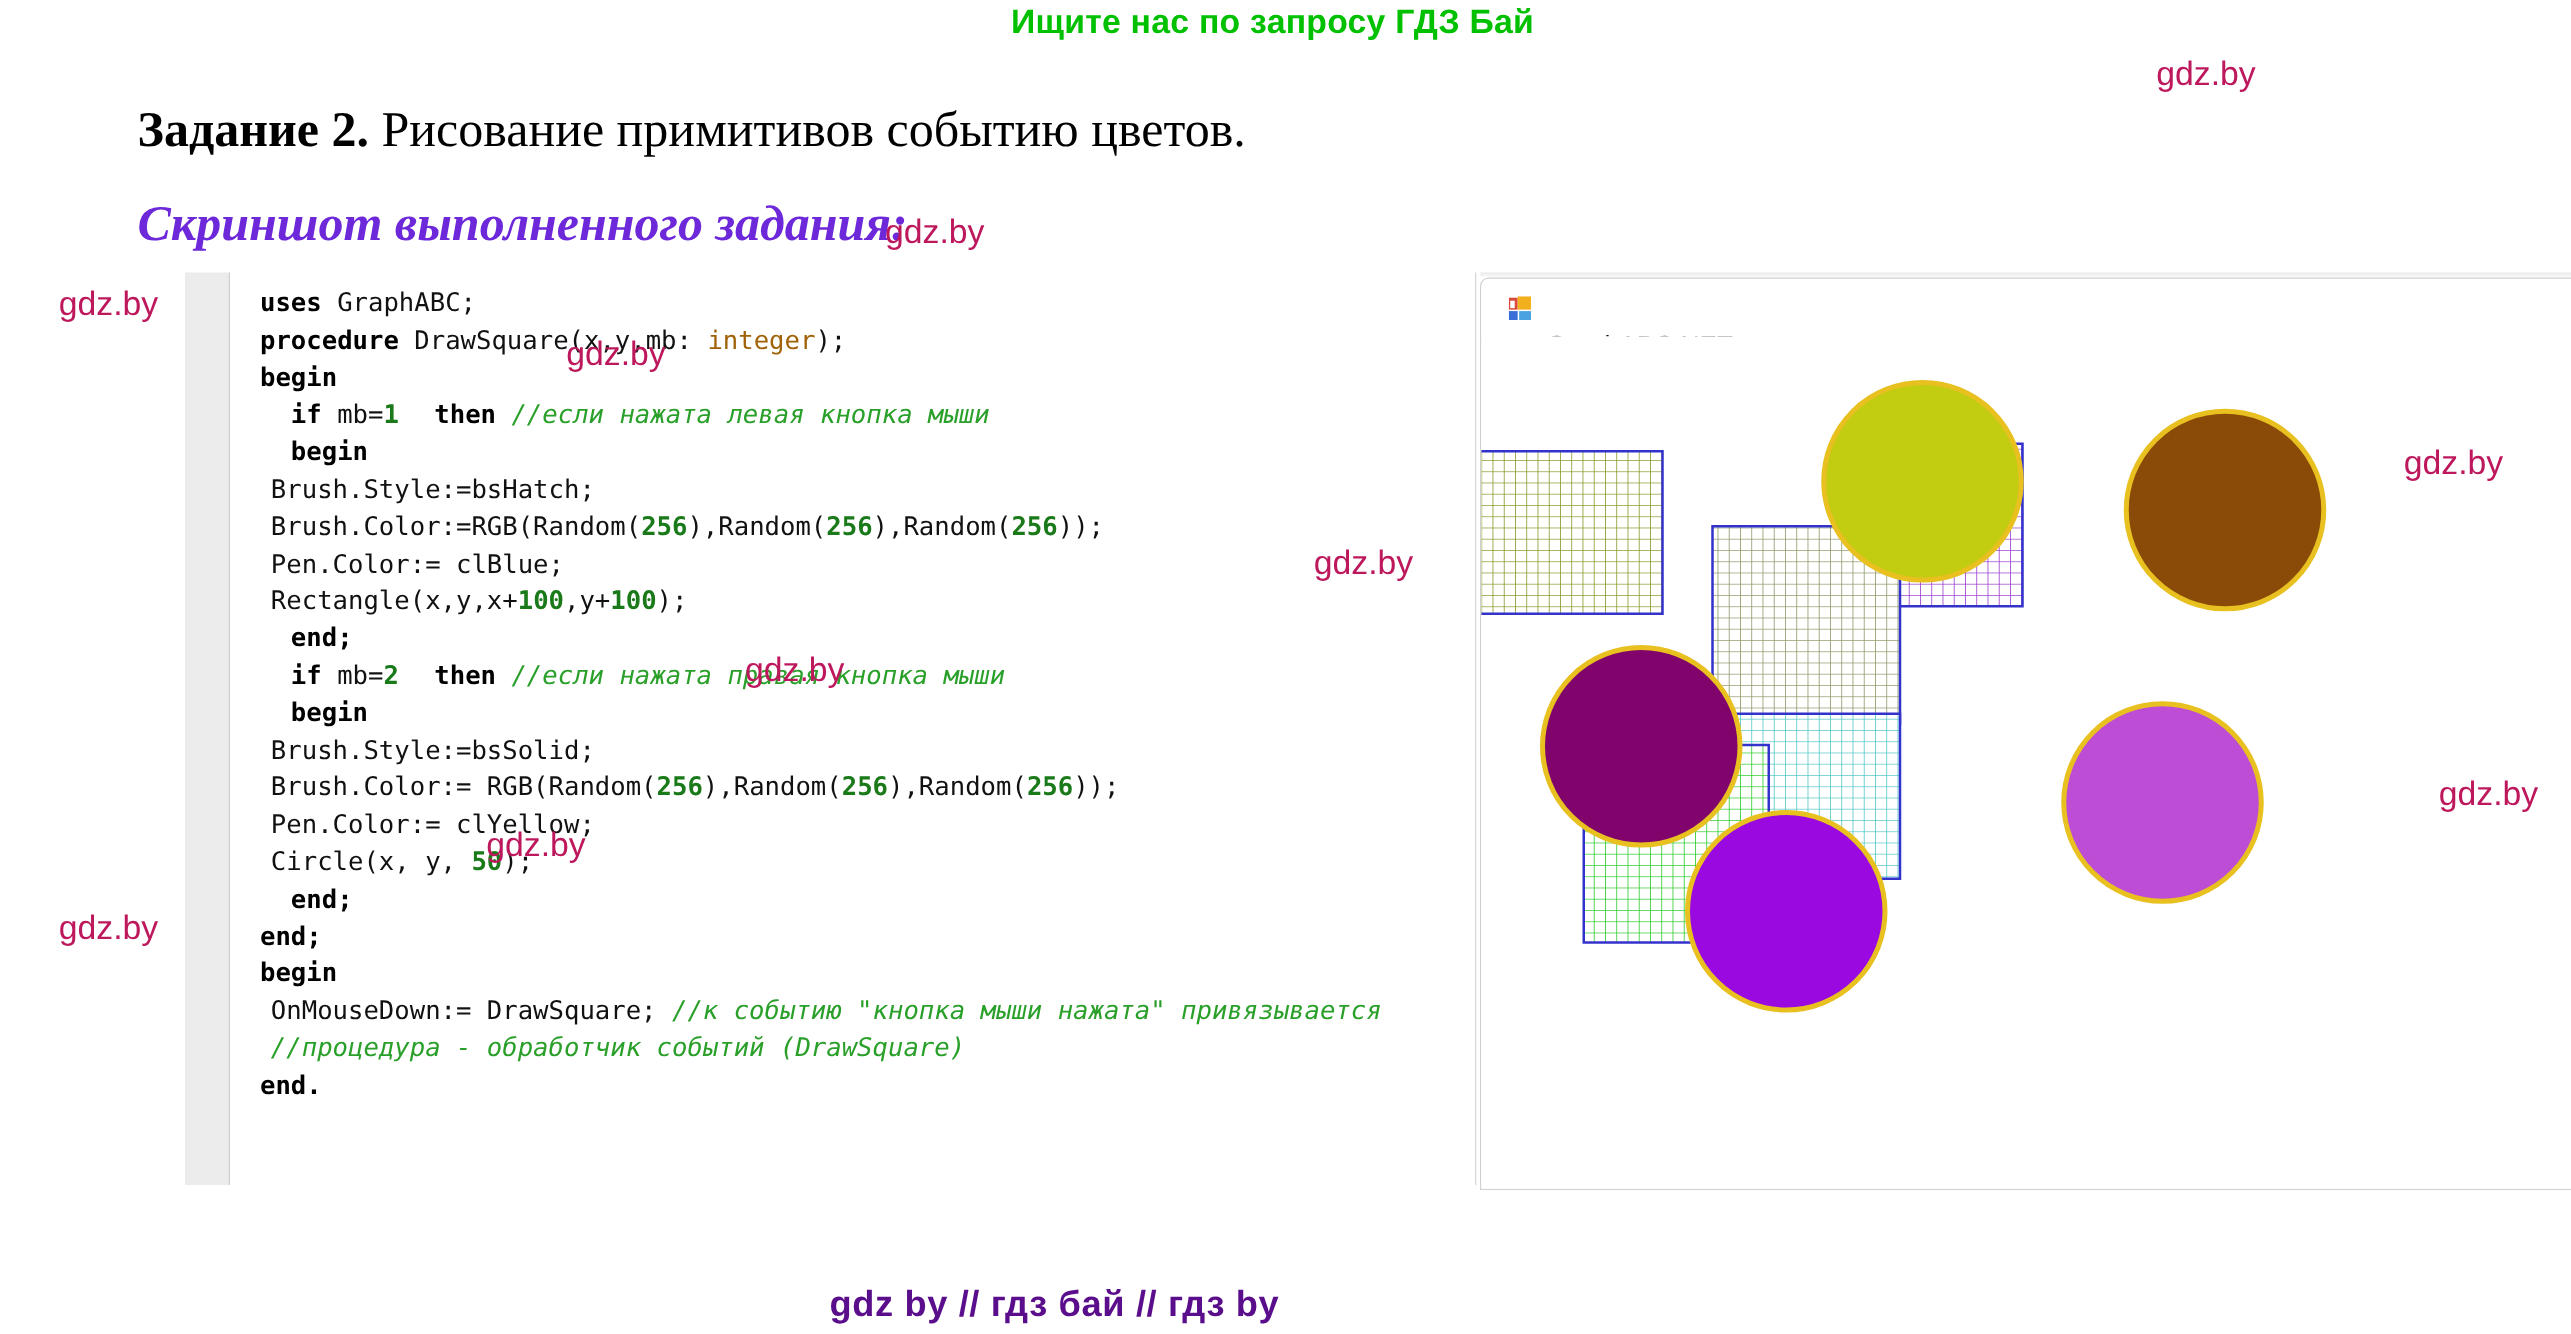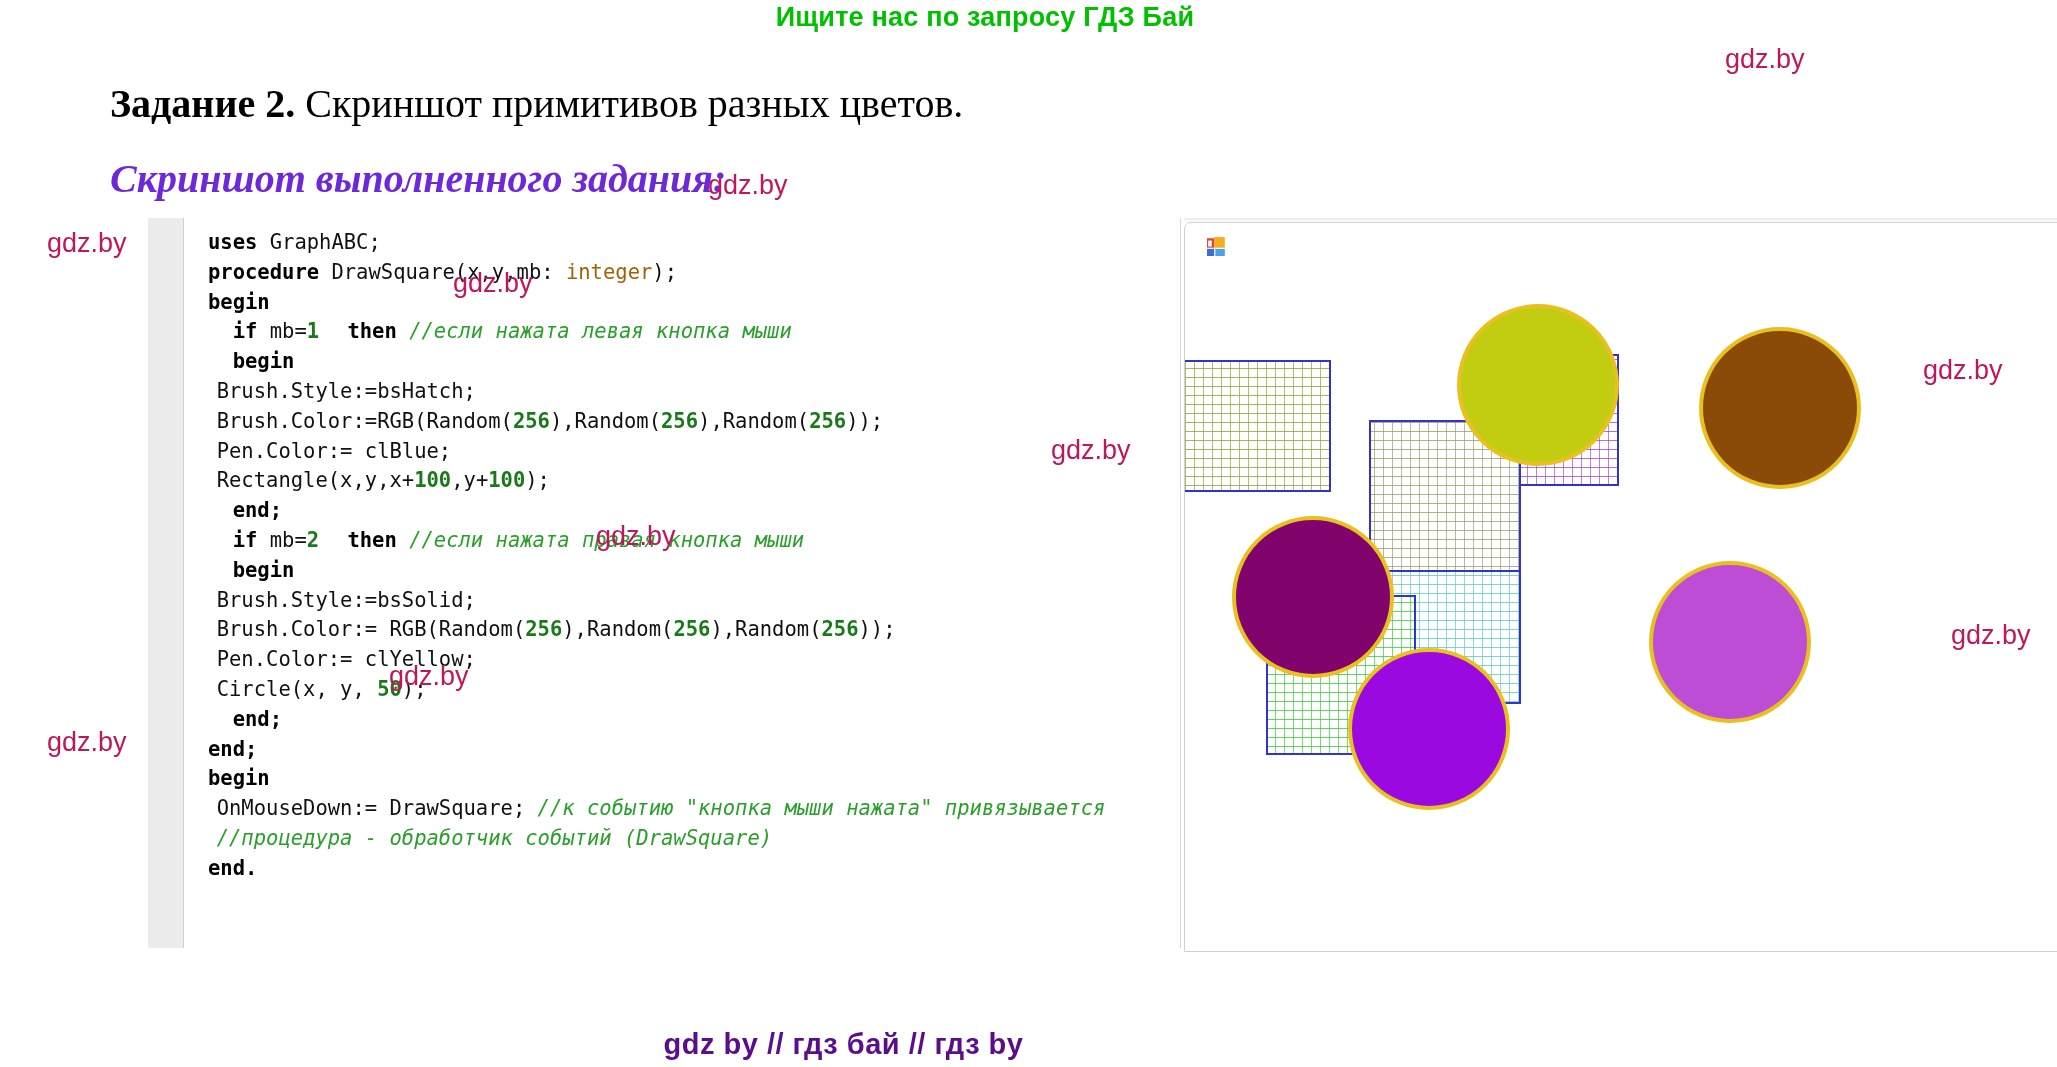--- a/index.html
+++ b/index.html
@@ -10,20 +10,21 @@
     font-family:"Liberation Sans","DejaVu Sans",sans-serif;
   }
   .abs{position:absolute;}
 
   
   #promo{
     top:0px;left:0;width:1970px;text-align:center;
     color:#00c000;font-weight:bold;font-size:27px;line-height:34px;
     font-family:"Liberation Sans","DejaVu Sans",sans-serif;
     letter-spacing:.2px;
+    padding-left:33px;
   }
 
   
   #task-heading{
     top:80px;left:110px;width:1400px;
     font-family:"Liberation Serif","DejaVu Serif",serif;
     font-size:40px;color:#000;white-space:nowrap;
   }
   #task-heading .bold{font-weight:bold;}
   #screenshot-heading{
@@ -102,21 +103,21 @@
     color:#5b0e8b;font-size:29px;font-weight:600;
     font-family:"Liberation Sans","DejaVu Sans",sans-serif;
     letter-spacing:.5px;
   }
 </style>
 </head>
 <body>
 
 <div class="abs" id="promo">Ищите нас по запросу ГДЗ Бай</div>
 
-<div class="abs" id="task-heading"><span class="bold">Задание 2.</span><span> Скриншот примитивов разных цветов.</span></div>
+<div class="abs" id="task-heading"><span class="bold">Задание 2.</span><span> Рисование примитивов событию цветов.</span></div>
 
 <div class="abs" id="screenshot-heading">Скриншот выполненного задания:</div>
 
 <div class="abs" id="code-panel"></div>
 <div class="abs" id="code-gutter"></div>
 <div class="abs" id="code-text"><span class="ln"><span class="kw">uses </span><span>GraphABC;</span></span><span class="ln"><span class="kw">procedure </span><span>DrawSquare(x,y,mb: </span><span class="type">integer</span><span>);</span></span><span class="ln"><span class="kw">begin</span></span><span class="ln"><span class="kw">  if </span><span>mb=</span><span class="num">1</span><span class="kw"> then </span><span class="cmt">//если нажата левая кнопка мыши</span></span><span class="ln"><span class="kw">  begin</span></span><span class="ln"><span>  Brush.Style:=bsHatch;</span></span><span class="ln"><span>  Brush.Color:=RGB(Random(</span><span class="num">256</span><span>),Random(</span><span class="num">256</span><span>),Random(</span><span class="num">256</span><span>));</span></span><span class="ln"><span>  Pen.Color:= clBlue;</span></span><span class="ln"><span>  Rectangle(x,y,x+</span><span class="num">100</span><span>,y+</span><span class="num">100</span><span>);</span></span><span class="ln"><span class="kw">  end;</span></span><span class="ln"><span class="kw">  if </span><span>mb=</span><span class="num">2</span><span class="kw"> then </span><span class="cmt">//если нажата правая кнопка мыши</span></span><span class="ln"><span class="kw">  begin</span></span><span class="ln"><span>  Brush.Style:=bsSolid;</span></span><span class="ln"><span>  Brush.Color:= RGB(Random(</span><span class="num">256</span><span>),Random(</span><span class="num">256</span><span>),Random(</span><span class="num">256</span><span>));</span></span><span class="ln"><span>  Pen.Color:= clYellow;</span></span><span class="ln"><span>  Circle(x, y, </span><span class="num">50</span><span>);</span></span><span class="ln"><span class="kw">  end;</span></span><span class="ln"><span class="kw">end;</span></span><span class="ln"><span class="kw">begin</span></span><span class="ln"><span>  OnMouseDown:= DrawSquare; </span><span class="cmt">//к событию "кнопка мыши нажата" привязывается</span></span><span class="ln"><span class="cmt">  //процедура - обработчик событий (DrawSquare)</span></span><span class="ln"><span class="kw">end.</span></span></div>
 
 <div class="abs" id="graph-top-shadow"></div>
 <div class="abs" id="graph-window">
 

